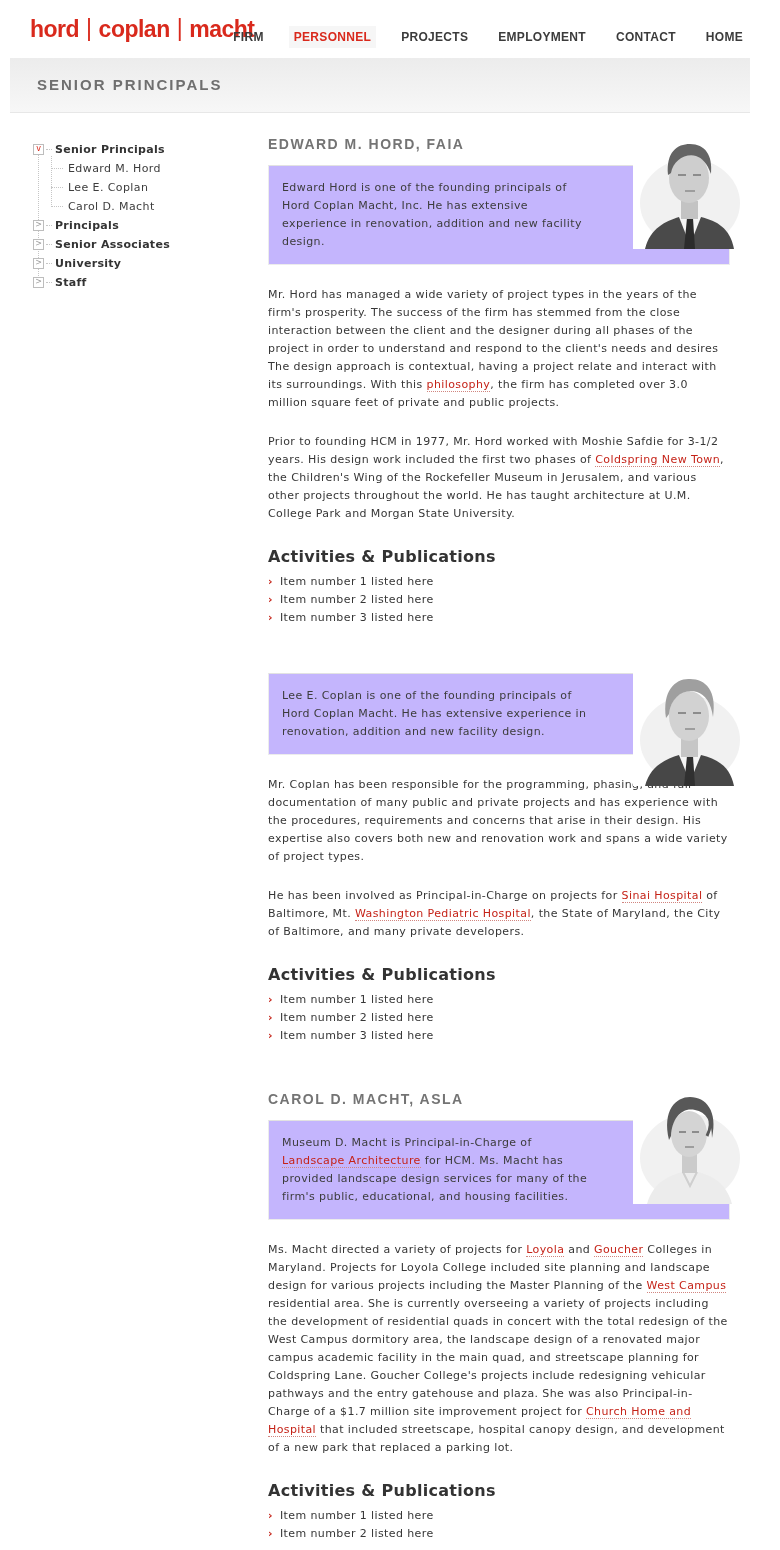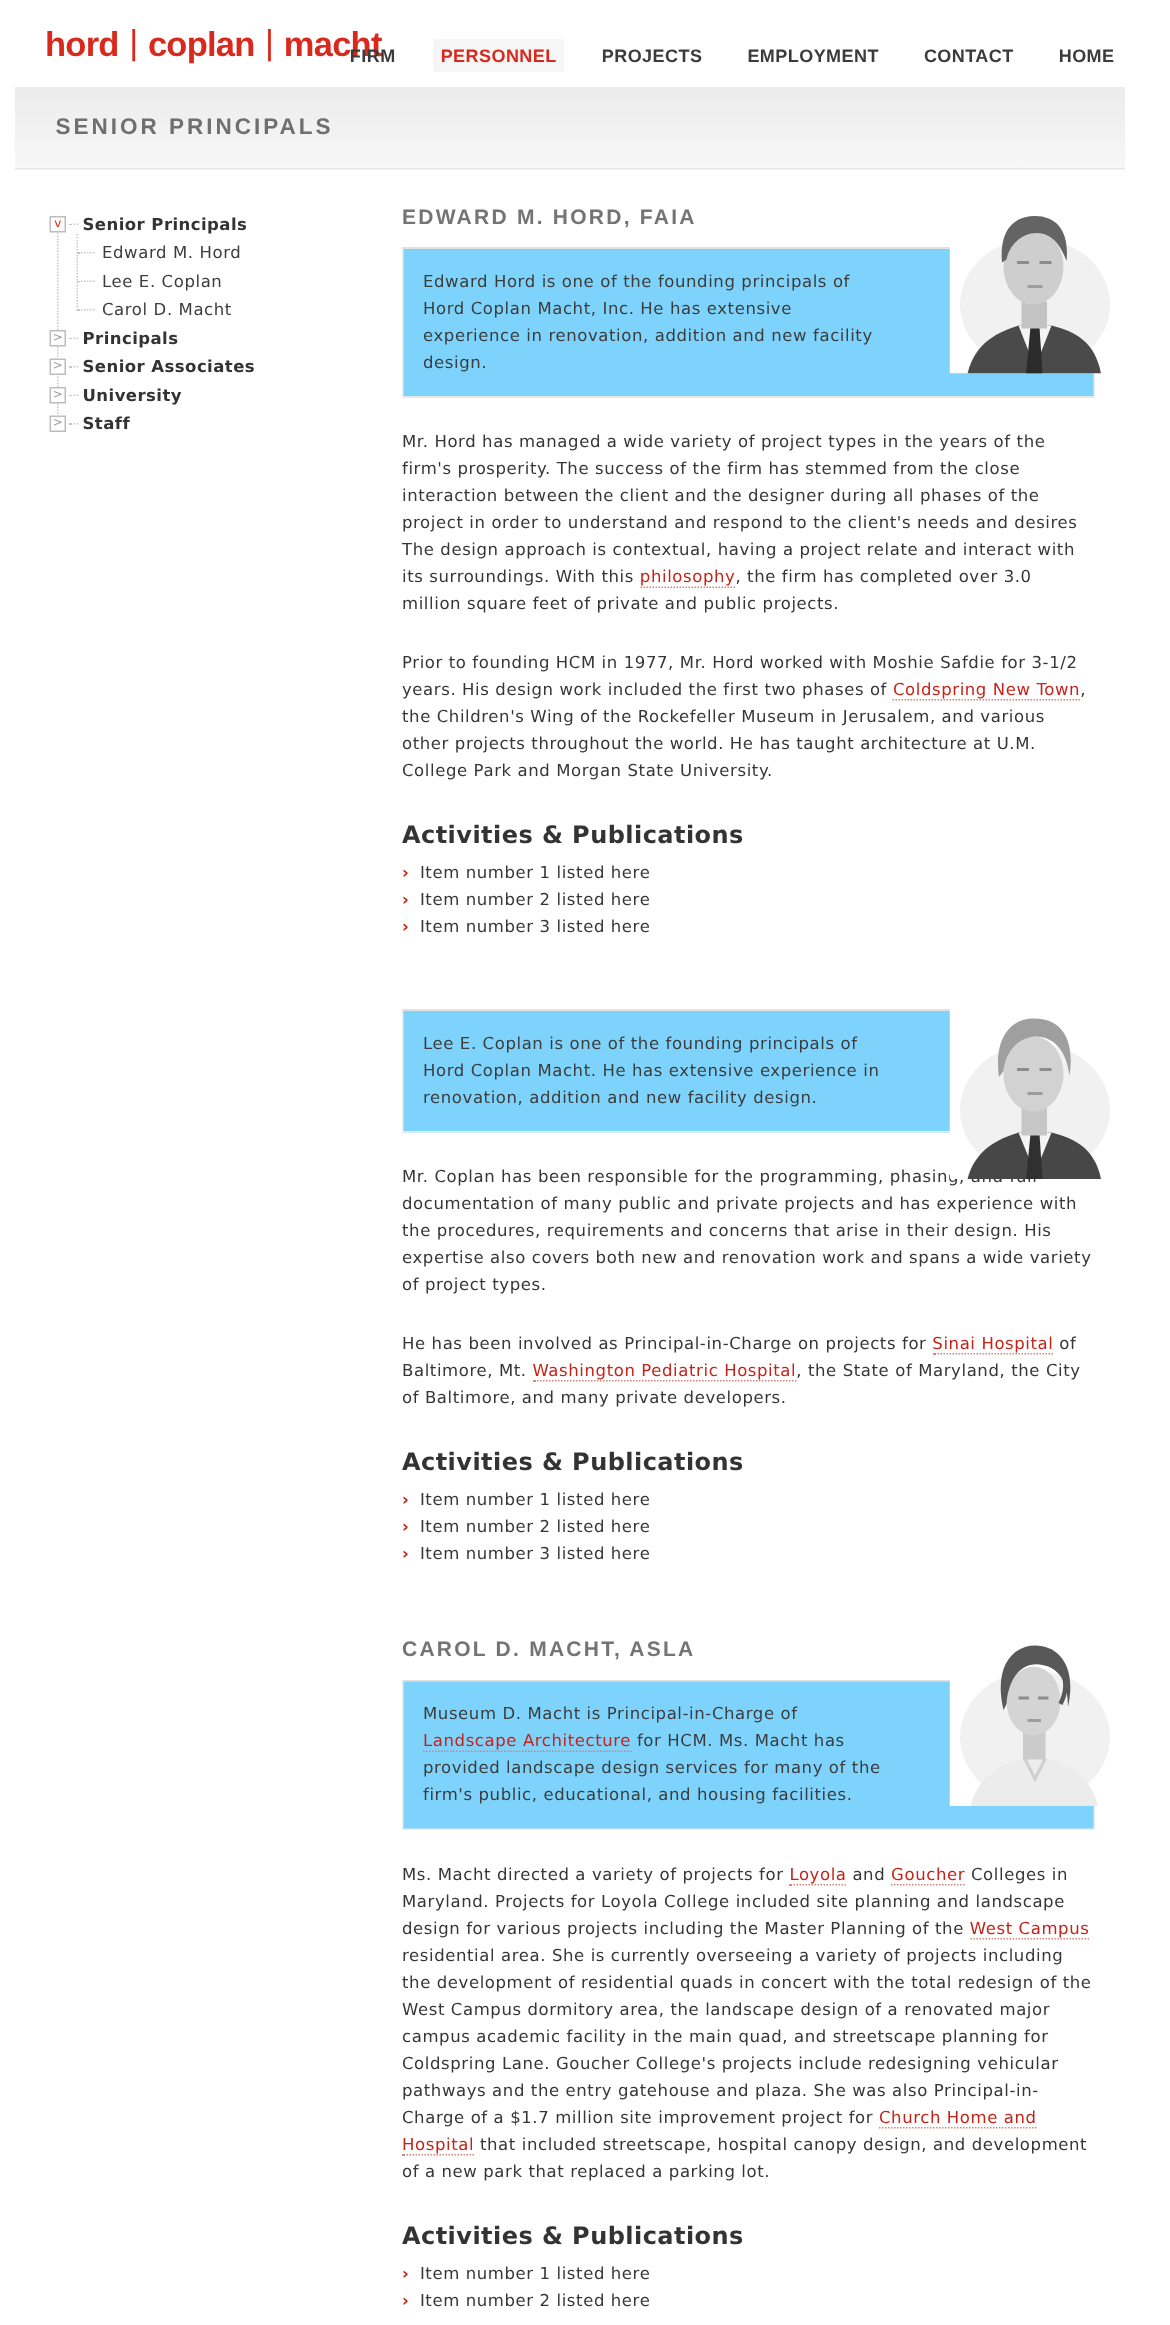--- a/index.html
+++ b/index.html
@@ -42,21 +42,21 @@
   .children{margin-left:21px;position:relative;}
   .children-vline{position:absolute;left:0;top:-3px;bottom:9px;border-left:1px dotted #c6c6c6;}
   .child-row{display:flex;align-items:center;height:19px;}
   .child-conn{width:12px;border-top:1px dotted #c6c6c6;height:0;margin-right:5px;}
   .clabel{color:#3d3d3d;letter-spacing:0.4px;cursor:pointer;}
 
   
   .profile{position:relative;margin-bottom:46px;}
   .profile-name{font-family:"Liberation Sans",sans-serif;font-weight:bold;font-size:14px;
                 color:#747474;letter-spacing:1.5px;margin:0 0 13px 0;}
-  .intro-box{background:#7dd3fc;border:1px solid #ececec;border-top-color:#e2e2e2;
+  .intro-box{background:#c4b5fd;border:1px solid #ececec;border-top-color:#e2e2e2;
              padding:13px 140px 13px 13px;line-height:18px;color:#3c3c3c;letter-spacing:0.4px;}
   .photo{position:absolute;top:-5px;right:-15px;width:112px;height:118px;}
   .profile p{margin:21px 0 18px;line-height:18px;letter-spacing:0.4px;color:#363636;}
   a.red-link{color:#c52318;text-decoration:none;border-bottom:1px dotted #d1857f;cursor:pointer;}
   .act-title{font-size:16px;font-weight:bold;color:#333;margin:24px 0 7px;letter-spacing:0.3px;}
   ul.activities{list-style:none;margin:0;padding:0;}
   ul.activities li{line-height:18px;color:#363636;letter-spacing:0.4px;}
   ul.activities .arrow{color:#c52318;margin-right:7px;font-weight:bold;}
 </style>
 </head>

